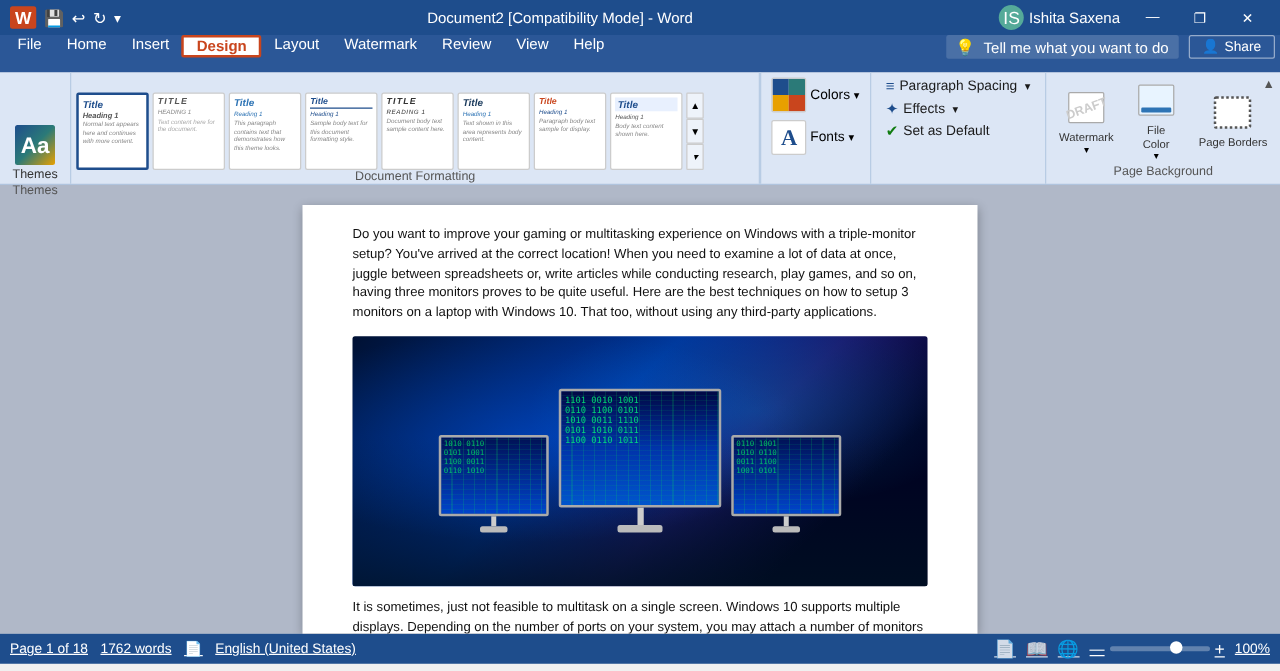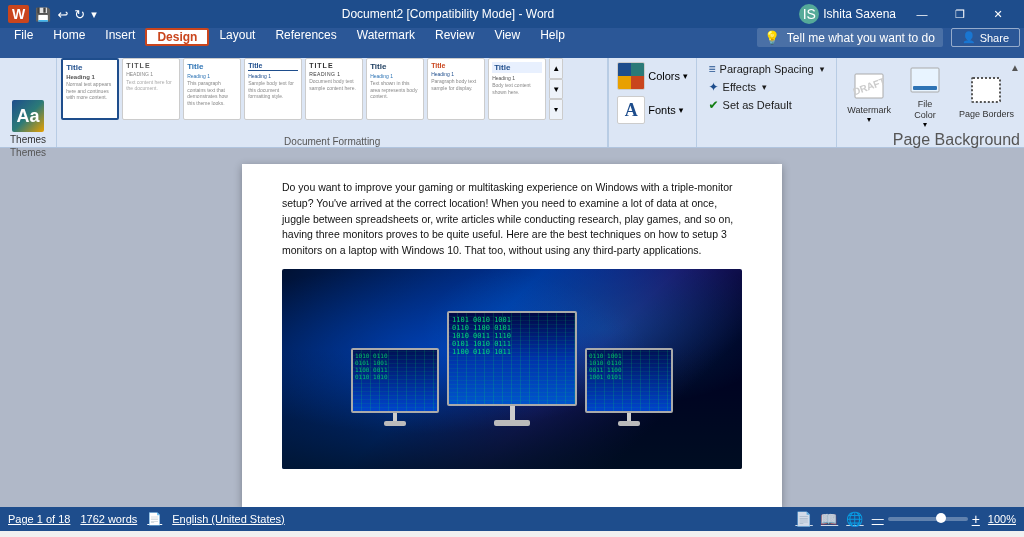--- a/index.html
+++ b/index.html
@@ -220,21 +220,21 @@
     .page-bg-icon {
       width: 36px;
       height: 36px;
       display: flex;
       align-items: center;
       justify-content: center;
       font-size: 22px;
       color: #555;
     }
     .page-bg-label { font-size: 9px; color: #333; text-align: center; margin-top: 1px; }
-    .page-bg-group-label { font-size: 16px; color: #555; text-align: right; margin-top: auto; padding-bottom: 2px; }
+    .page-bg-group-label { font-size: 10px; color: #555; text-align: center; margin-top: auto; padding-bottom: 2px; }
 
     
     .doc-area {
       background: #b0b8c8;
       height: calc(537px - 148px - 30px);
       display: flex;
       justify-content: center;
       overflow: hidden;
       padding: 16px 16px 0;
     }
@@ -385,23 +385,24 @@
       border-right: 1px solid #b8cce4;
       padding: 0 4px;
     }
     .dfw-top-label {
       font-size: 10px;
       color: #555;
       text-align: center;
     }
     .dfw-content {
       display: flex;
-      align-items: flex-start;
+      align-items: flex-end;
       gap: 3px;
       flex: 1;
+      font-style: italic;
     }
 
     .ribbon-groups-row {
       display: flex;
       height: 90px;
       background: #dce6f5;
       border-bottom: 1px solid #b0c4de;
       position: relative;
     }
   </style>
@@ -429,21 +430,20 @@
     </div>
   </div>
 </div>
 
 <div class="menu-bar">
   <div class="menu-item">File</div>
   <div class="menu-item">Home</div>
   <div class="menu-item">Insert</div>
   <div class="menu-item active">Design</div>
   <div class="menu-item">Layout</div>
-  <div class="menu-item">References</div>
   <div class="menu-item">Watermark</div>
   <div class="menu-item">Review</div>
   <div class="menu-item">View</div>
   <div class="menu-item">Help</div>
   <div class="menu-search">
     <span style="font-size:13px;">💡</span>
     <span>Tell me what you want to do</span>
   </div>
   <button class="share-btn">
     <span>👤</span>
@@ -649,20 +649,21 @@
             <div style="font-size:6px;color:rgba(0,255,100,0.7);font-family:monospace;z-index:2;position:absolute;top:2px;left:2px;right:2px;">
               0110 1001<br>1010 0110<br>0011 1100<br>1001 0101
             </div>
           </div>
           <div class="monitor-stand-neck small"></div>
           <div class="monitor-stand-base small"></div>
         </div>
       </div>
     </div>
 
+    <div class="doc-text">It is sometimes, just not feasible to multitask on a single screen. Windows 10 supports multiple displays. Depending on the number of ports on your system, you may attach a number of monitors</div>
   </div>
 </div>
 
 <div class="status-bar">
   <span>Page 1 of 18</span>
   <span>1762 words</span>
   <span style="font-size:12px;">📄</span>
   <span>English (United States)</span>
   <div class="status-bar-right">
     <span class="view-btn">📄</span>

